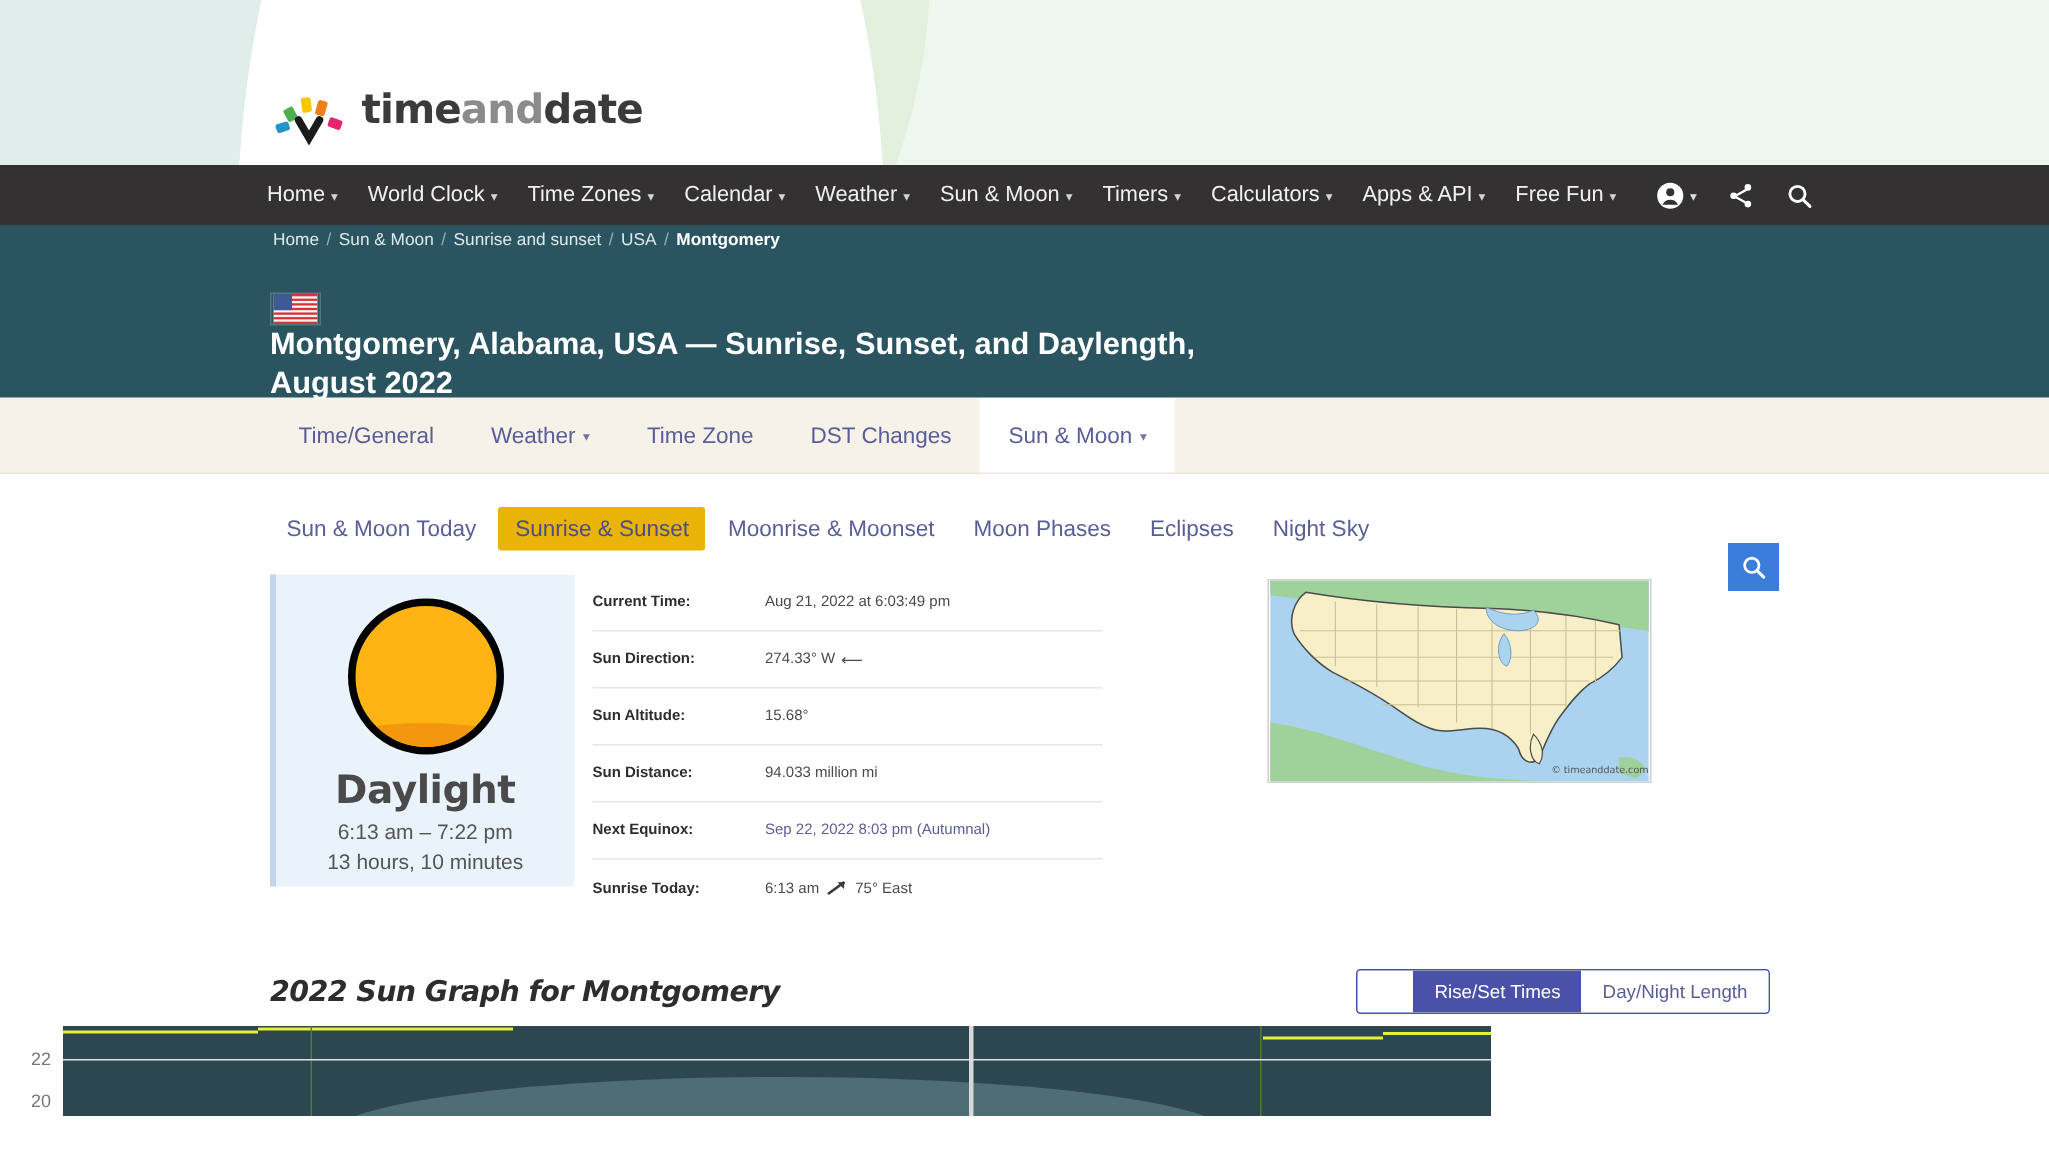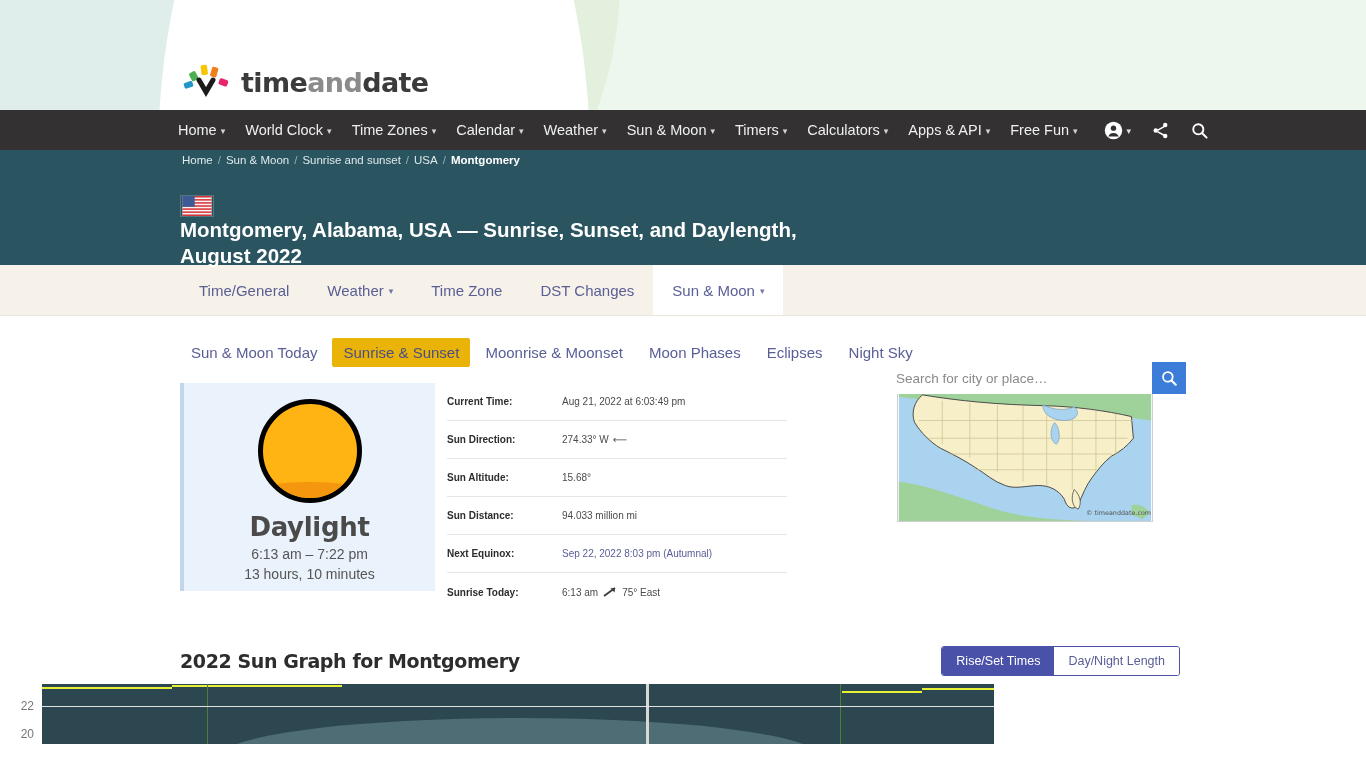--- a/index.html
+++ b/index.html
@@ -26,21 +26,21 @@
     width:640px; height:640px; border-radius:50%;
     background:#dfeeea;
   }
   .blob-white{
     position:absolute; left:158px; top:-260px;
     width:432px; height:600px; border-radius:50% 50% 46% 46%/70% 70% 30% 30%;
     background:#ffffff;
   }
   .logo-wrap{
     position:absolute; left:183px; top:58px;
-    display:flex; align-items:flex-end; gap:6px;
+    display:flex; align-items:flex-start; gap:6px;
   }
   .logo-mark{ width:52px; height:40px; display:block; }
   .logo-text{
     font-size:27px; font-weight:bold; letter-spacing:-0.6px;
     font-family:"DejaVu Sans", sans-serif;
   }
   .lt-a{ color:#3b3b3b; }
   .lt-b{ color:#8b8b8b; }
   .lt-c{ color:#3b3b3b; }
 
@@ -121,21 +121,21 @@
   .tab{
     font-size:15px; color:#5a5e96; padding:6px 11px;
     cursor:pointer; white-space:nowrap; border-radius:2px;
   }
   .tab.active{ background:#eab308; color:#4a4e86; }
 
   
   .content{ padding-left:180px; margin-top:16px; display:flex; }
 
   .daylight-card{
-    width:255px; background:#eaf2fb; border-left:4px solid #c3d5e8;
+    width:203px; background:#eaf2fb; border-left:4px solid #c3d5e8;
     padding:14px 0 16px 0; text-align:center; height:208px;
   }
   .sun-circle{
     width:104px;height:104px;border-radius:50%;
     background:#ffb414; border:5px solid #000;
     margin:2px auto 0 auto; position:relative; overflow:hidden;
   }
   .sun-circle::after{
     content:""; position:absolute; left:-10%; bottom:-6px;
     width:120%; height:22px; background:#f5960f; border-radius:50%;
@@ -159,23 +159,23 @@
   .map-holder{ margin-left:110px; margin-top:3px;}
   .usmap{ width:256px; height:136px; display:block; border:1px solid #cfcfcf;}
 
   
   .graphhead{
     display:flex; align-items:center; justify-content:space-between;
     padding-left:180px; padding-right:186px; margin-top:35px;
   }
   .graphtitle{
     font-size:19px; font-weight:bold; color:#2d2d2d;
-    font-family:"DejaVu Sans", sans-serif; letter-spacing:-0.4px;
-  }
-  .togglegrp{ display:flex; border:1px solid #4a51a8; border-radius:3px; overflow:hidden;}
+    font-family:"DejaVu Sans", sans-serif; letter-spacing:-0.4px;font-style:italic;
+  }
+  .togglegrp{ display:flex; border:1px solid #4a51a8; border-radius:3px; overflow:hidden;padding-left:37px;}
   .toggle{
     font-size:12.5px; padding:7px 14px; cursor:pointer; white-space:nowrap;
   }
   .toggle.on{ background:#4a51a8; color:#fff; }
   .toggle.off{ background:#fff; color:#5a5e96; }
 
   .chartwrap{ padding-left:180px; margin-top:8px; position:relative; height:60px; overflow:hidden;}
   .ytick{
     position:absolute; left:0; font-size:12px; color:#777; width:34px; text-align:right;
   }
@@ -300,21 +300,20 @@
       <rect y="8" width="38" height="2"></rect>
         <rect y="12" width="38" height="2"></rect>
       <rect y="16" width="38" height="2"></rect>
         <rect y="20" width="38" height="2"></rect>
       <rect y="24" width="38" height="2"></rect>
     </g>
     <rect width="16" height="14" fill="#3c5a96"></rect>
   </svg>
   <h1 class="page-title">Montgomery, Alabama, USA — Sunrise, Sunset, and Daylength, August 2022</h1>
   <div class="searchbox">
-    <input type="text" placeholder="Search for city or place…" style="">
     <button class="search-btn">
       <svg width="18" height="18" viewBox="0 0 24 24">
           <circle cx="10.5" cy="10.5" r="6.4" stroke="#fff" stroke-width="2.4" fill="none"></circle>
           <path d="M15.4 15.4L21 21" stroke="#fff" stroke-width="2.8" stroke-linecap="round"></path>
         </svg>
     </button>
   </div>
 </div>
 
 <div class="subnav">

